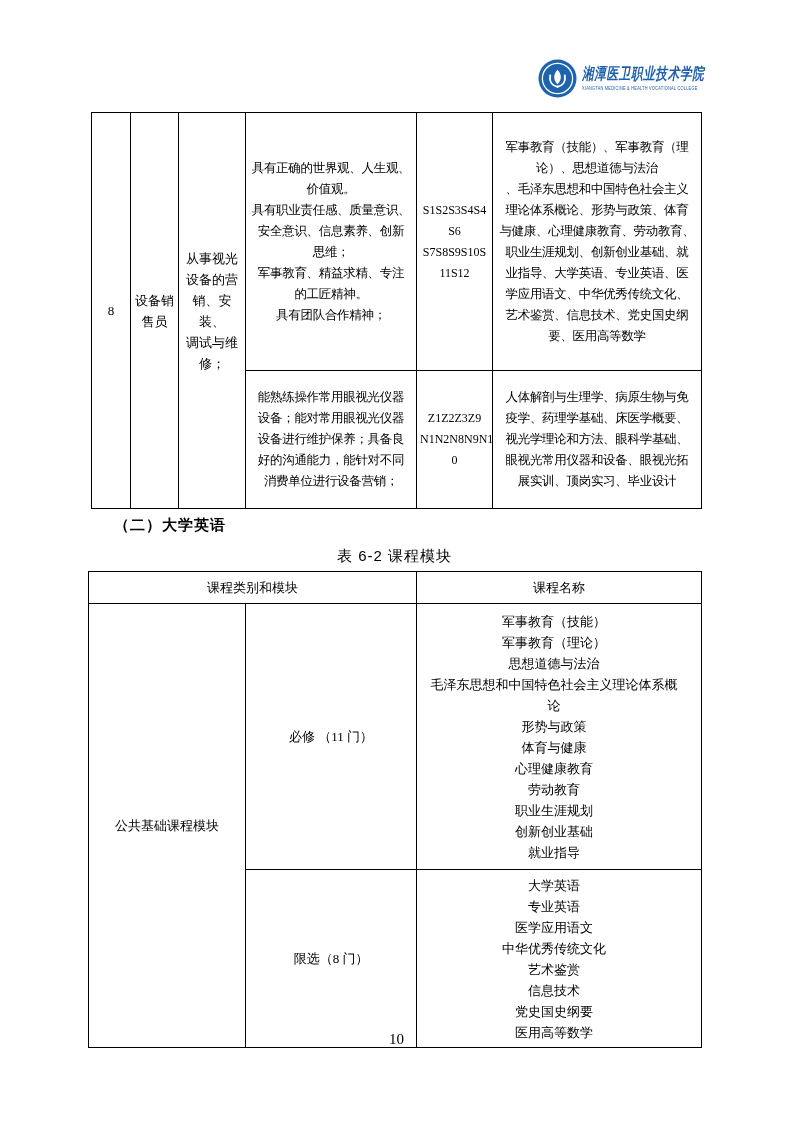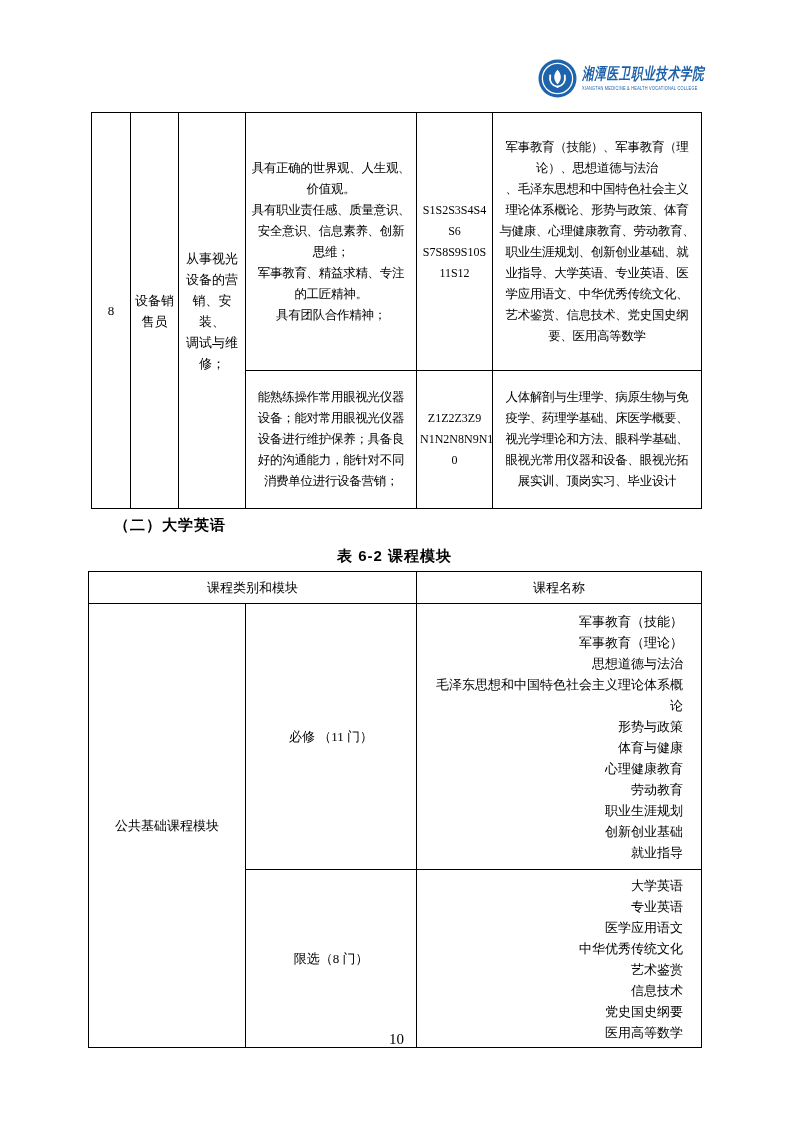--- a/index.html
+++ b/index.html
@@ -32,31 +32,31 @@
   .pre{white-space:pre-line;}
   .tight{font-size:12.5px;letter-spacing:-0.3px;padding:2px 3px;}
   #t1{left:91px;top:112px;width:610px;}
   #t1 .r1 td{height:253px;}
   #t1 .r2 td{height:133px;}
   #t2{left:88px;top:571px;width:613px;padding-left:42px;}
   #t2 .hr th{height:27px;}
   #t2 .b1 td{height:257px;}
   #t2 .b2 td{height:169px;margin-top:40px;}
   .course-list{
-    text-align:right;vertical-align:middle;padding:4px 18px 4px 8px;
+    text-align:center;vertical-align:middle;padding:4px 18px 4px 8px;
     white-space:pre-line;line-height:21px;
   }
   
   .sec-heading{
     position:absolute;left:114px;top:516px;font-size:15px;font-weight:bold;
     font-family:"Liberation Sans","DejaVu Sans",sans-serif;letter-spacing:1px;
   }
   .tbl-title{
     position:absolute;left:88px;top:547px;width:613px;text-align:center;
-    font-size:15px;font-weight:bold;
+    font-size:15px;font-weight:normal;
     font-family:"Liberation Sans","DejaVu Sans",sans-serif;letter-spacing:1px;
   }
   .page-num{
     position:absolute;left:0;top:1031px;width:793px;text-align:center;
     font-size:15px;
   }
 </style>
 </head>
 <body>
 

